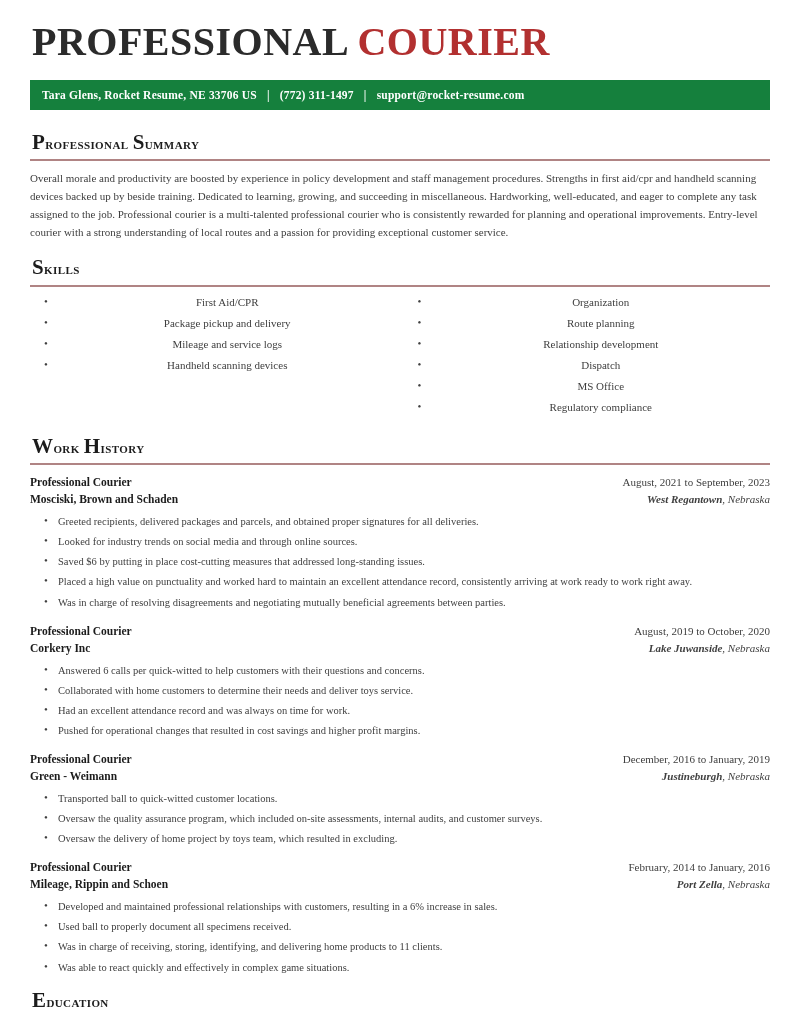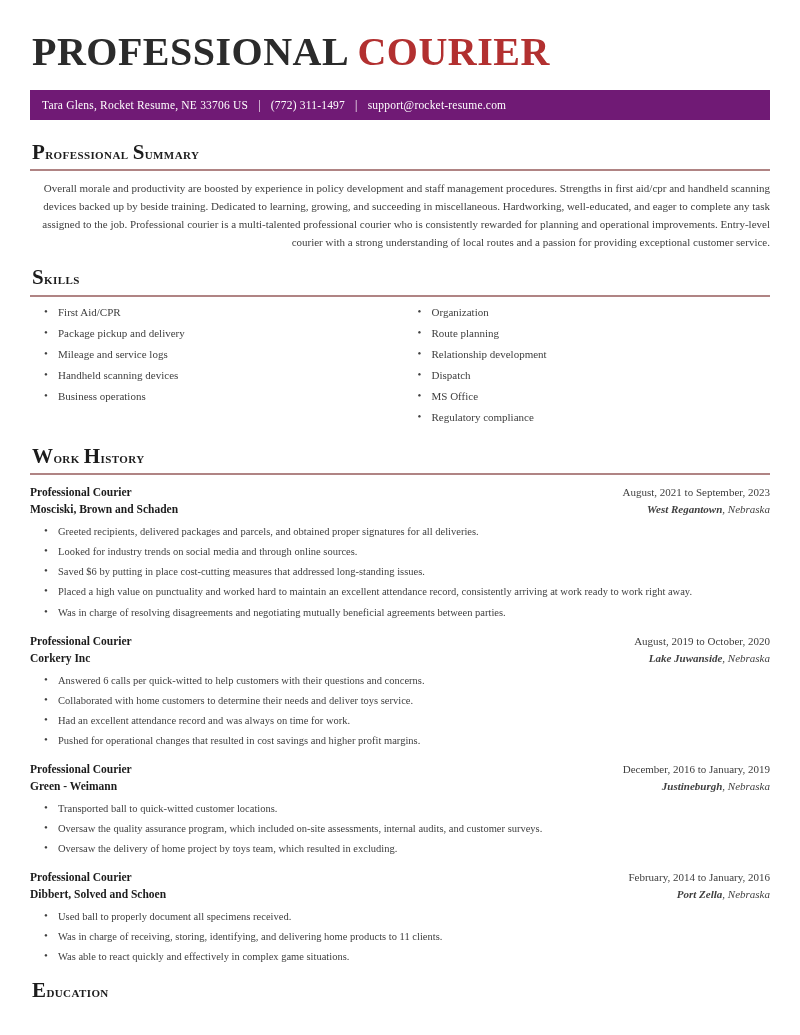--- a/index.html
+++ b/index.html
@@ -11,42 +11,42 @@
     width: 800px;
     height: 1035px;
     font-family: "Liberation Serif", "DejaVu Serif", serif;
     color: #404040;
     overflow: hidden;
   }
   .page {
     width: 800px;
     height: 1035px;
     box-sizing: border-box;
-    padding: 30px 30px 0 30px;
+    padding: 20px 30px 0 30px;
     position: relative;
     border-radius: 8px;
   }
 
   
   .name-title {
     font-size: 40px;
     font-weight: bold;
     letter-spacing: 0.5px;
     line-height: 1.1;
     margin: 0 0 16px 2px;
     white-space: nowrap;
   }
   .name-first { color: #2b2b2b; }
   .name-last  { color: #b23030; }
 
   .contact-bar {
-    background: #701a75;
+    background: #15803d;
     color: #ffffff;
     font-size: 11.5px;
-    font-weight: normal;
+    font-weight: bold;
     letter-spacing: 0.2px;
     padding: 9px 12px;
     margin: 0 0 20px 0;
     white-space: nowrap;
   }
   .contact-sep {
     display: inline-block;
     padding: 0 7px;
     color: #ffffff;
   }
@@ -69,30 +69,31 @@
   .section-rule {
     height: 2px;
     background: #b08484;
     margin: 0 0 9px 0;
   }
 
   
   .summary-text {
     font-size: 11px;
     line-height: 1.62;
-    text-align: right;
+    text-align: left;
     margin: 0 0 14px 0;
     color: #404040;
   }
 
   
   .skills-wrap {
     display: flex;
     gap: 7px;
     margin: 0 0 12px 0;
+    text-align: center;
   }
   .skills-col {
     width: 50%;
     box-sizing: border-box;
   }
   .skills-col ul {
     list-style: none;
     margin: 0;
     padding: 0;
   }
@@ -189,21 +190,20 @@
   <div class="section">
     <div class="section-heading"><span class="cap">S</span><span>kills</span></div>
     <div class="section-rule"></div>
     <div class="skills-wrap">
       <div class="skills-col">
         <ul>
           <li>First Aid/CPR</li>
           <li>Package pickup and delivery</li>
           <li>Mileage and service logs</li>
           <li>Handheld scanning devices</li>
-          <li>Business operations</li>
         </ul>
       </div>
       <div class="skills-col">
         <ul>
           <li>Organization</li>
           <li>Route planning</li>
           <li>Relationship development</li>
           <li>Dispatch</li>
           <li>MS Office</li>
           <li>Regulatory compliance</li>
@@ -266,24 +266,25 @@
         <li>Oversaw the delivery of home project by toys team, which resulted in excluding.</li>
       </ul>
     </div>
 
     <div class="job">
       <div class="job-row">
         <div class="job-title">Professional Courier</div>
         <div class="job-dates">February, 2014 to January, 2016</div>
       </div>
       <div class="job-row">
-        <div class="job-company">Dibbert, Solved and Schoen</div>
+        <div class="job-company">Mileage, Rippin and Schoen</div>
         <div class="job-location"><span class="city">Port Zella</span>, <span>Nebraska</span></div>
       </div>
       <ul class="job-bullets">
+        <li>Developed and maintained professional relationships with customers, resulting in a 6% increase in sales.</li>
         <li>Used ball to properly document all specimens received.</li>
         <li>Was in charge of receiving, storing, identifying, and delivering home products to 11 clients.</li>
         <li>Was able to react quickly and effectively in complex game situations.</li>
       </ul>
     </div>
   </div>
 
   <div class="section">
     <div class="section-heading"><span class="cap">E</span><span>ducation</span></div>
 

